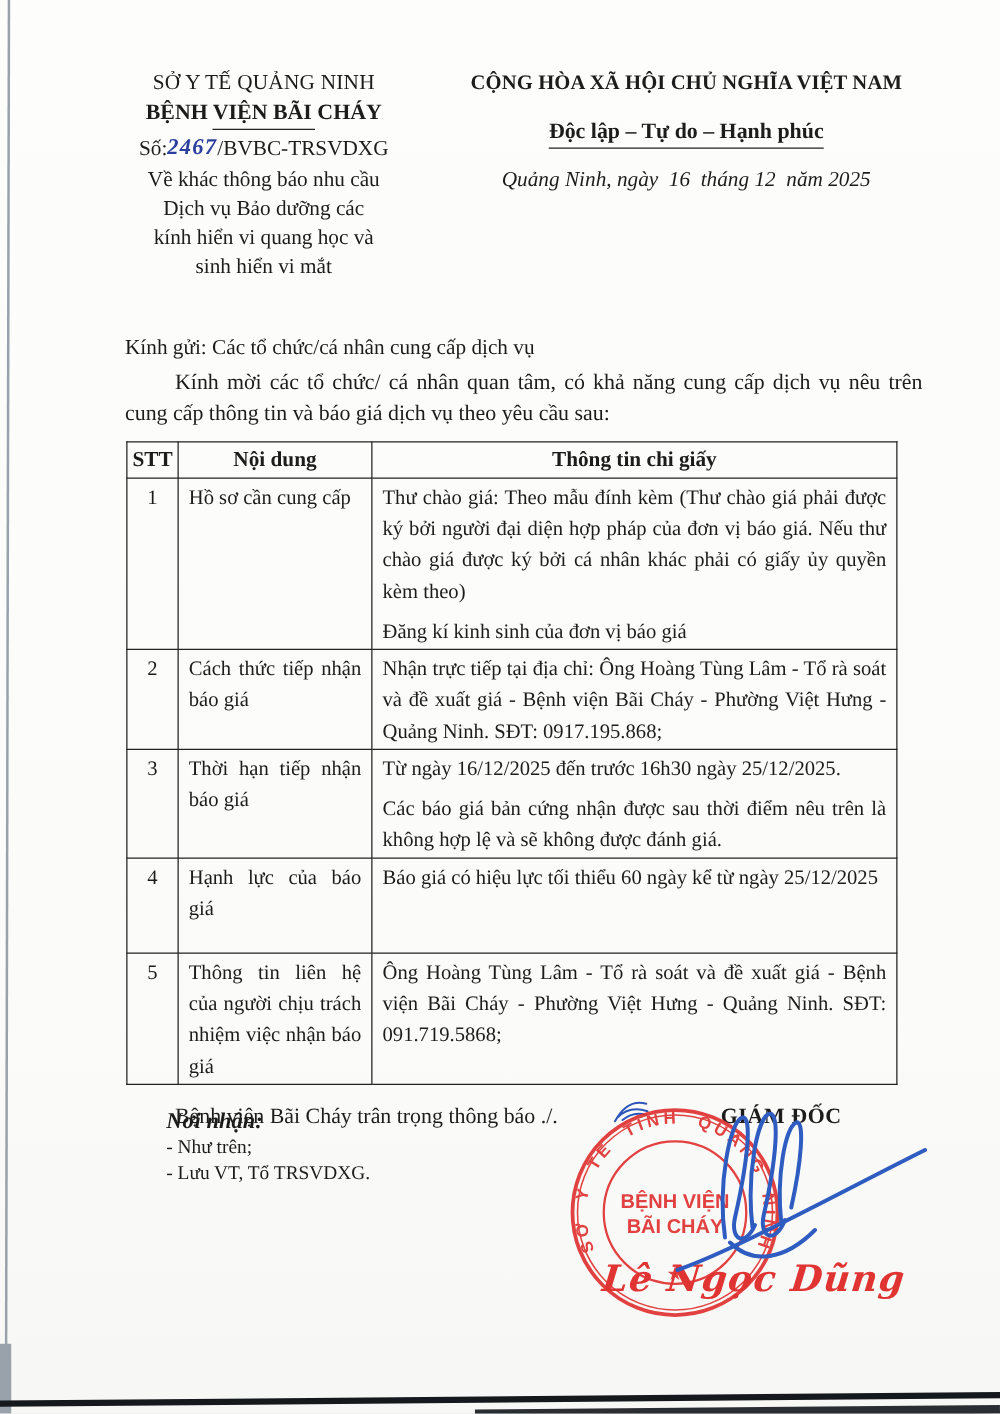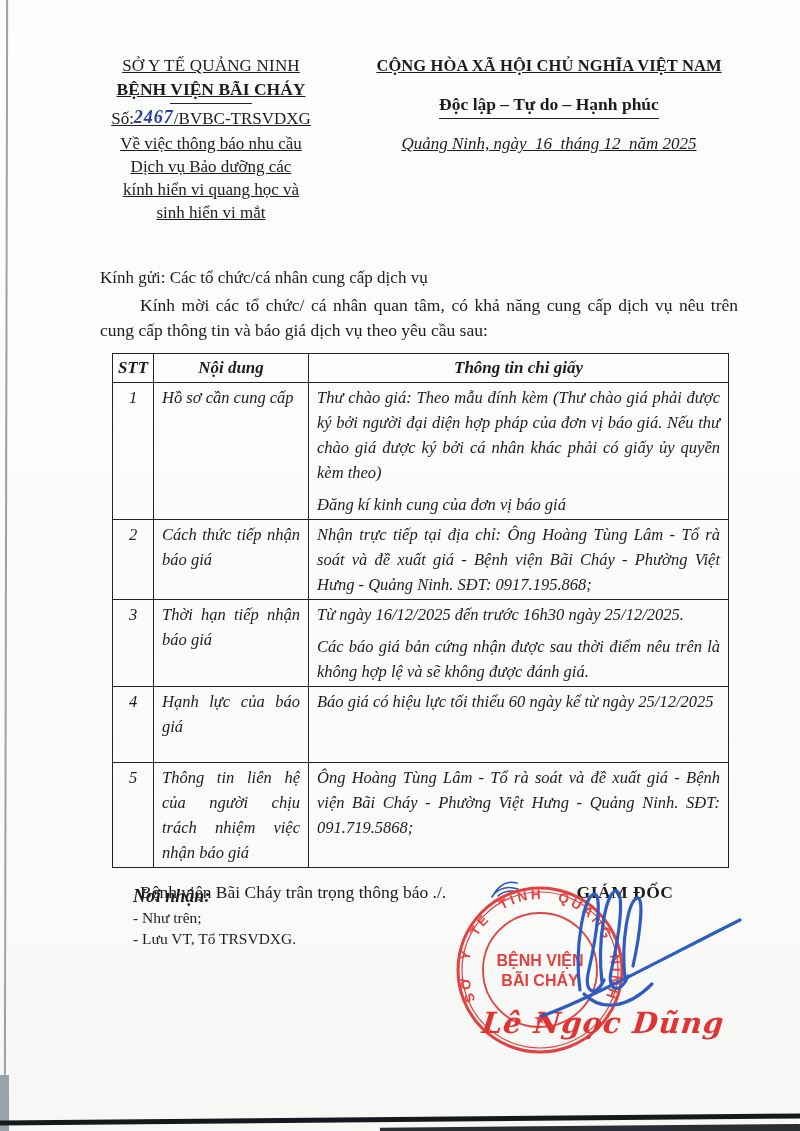--- a/index.html
+++ b/index.html
@@ -10,41 +10,41 @@
     font-family:"Liberation Serif","DejaVu Serif",serif;
     color:#1c1c1c;
   }
   
   .scan-left{position:absolute;left:5px;top:0;width:2px;height:1105px;background:#99a1aa;transform:rotate(0.12deg);}
   .scan-left-foot{position:absolute;left:0;top:1075px;width:9px;height:56px;background:#99a1aa;}
   .scan-bottom{position:absolute;left:-6px;bottom:9px;width:812px;height:5px;background:#15181c;transform:rotate(-0.5deg);}
   .scan-bottom2{position:absolute;right:0;bottom:0;width:420px;height:7px;background:#2a2d31;transform:rotate(-0.5deg);transform-origin:right bottom;}
 
   
-  .header{display:flex;padding:56px 58px 0 92px;text-decoration:underline;}
+  .header{display:flex;padding:56px 58px 0 92px;}
   .h-left{width:238px;text-align:center;flex-shrink:0;}
   .h-right{flex:1;text-align:center;margin-left:26px;}
   .org-parent{font-size:17px;letter-spacing:0.2px;}
   .org-name{font-size:17.5px;font-weight:bold;margin-top:3px;}
   .rule-short{width:82px;border-top:1.6px solid #222;margin:3px auto 4px auto;}
   .doc-number{font-size:17px;margin-top:2px;white-space:nowrap;}
   .hand-blue{color:#2b3f9e;font-style:italic;font-weight:bold;letter-spacing:1px;font-size:18px;position:relative;top:-1px;}
   .subject{font-size:17px;line-height:23px;margin-top:3px;}
   .motto1{font-size:16.5px;font-weight:bold;white-space:nowrap;letter-spacing:0.1px;}
   .motto2-wrap{margin-top:18px;}
   .motto2{display:inline-block;font-size:17.5px;font-weight:bold;border-bottom:1.7px solid #222;padding-bottom:3px;}
   .dateline{font-size:17px;font-style:italic;margin-top:15px;white-space:pre-wrap;}
 
   
   .bodytext{margin:0 62px 0 100px;}
   .salutation{font-size:17px;margin-top:44px;}
   .para{font-size:17.5px;line-height:25px;text-align:justify;text-indent:40px;margin-top:5px;}
 
   
-  table.main{border-collapse:collapse;margin:10px 0 0 12px;width:579px;table-layout:fixed;font-style:italic;}
+  table.main{border-collapse:collapse;margin:10px 0 0 1px;width:579px;table-layout:fixed;}
   table.main td,table.main th{border:1.6px solid #222;padding:2px 8px;vertical-align:top;font-size:16.5px;line-height:25px;}
   th.c-stt{width:36px;}
   th.c-nd{width:150px;}
   th.c-ct{width:415px;}
   table.main th{font-weight:bold;text-align:center;padding:2px 2px;font-size:17px;line-height:24px;}
   td.num{text-align:center;}
   td.num-mid{vertical-align:middle;}
   td.nd{text-align:justify;padding-top:8px;}
   td.ct{text-align:justify;padding-top:4px;}
   td.ct p, td.nd p{margin:0;}
@@ -76,21 +76,21 @@
   <div class="scan-bottom2"></div>
   <div class="scan-bottom"></div>
 
   <div class="header">
     <div class="h-left">
       <div class="org-parent">SỞ Y TẾ QUẢNG NINH</div>
       <div class="org-name">BỆNH VIỆN BÃI CHÁY</div>
       <div class="rule-short"></div>
       <div class="doc-number"><span>Số:</span><span class="hand-blue">2467</span><span>/BVBC-TRSVDXG</span></div>
       <div class="subject">
-        <div>Về việc thông báo nhu cầu</div>
+        <div>Về khác thông báo nhu cầu</div>
         <div>Dịch vụ Bảo dưỡng các</div>
         <div>kính hiển vi quang học và</div>
         <div>sinh hiển vi mắt</div>
       </div>
     </div>
     <div class="h-right">
       <div class="motto1">CỘNG HÒA XÃ HỘI CHỦ NGHĨA VIỆT NAM</div>
       <div class="motto2-wrap"><span class="motto2">Độc lập – Tự do – Hạnh phúc</span></div>
       <div class="dateline">Quảng Ninh, ngày  16  tháng 12  năm 2025</div>
     </div>
@@ -107,21 +107,21 @@
           <th class="c-nd">Nội dung</th>
           <th class="c-ct">Thông tin chi giấy</th>
         </tr>
       </thead>
       <tbody>
         <tr class="r1">
           <td class="num pt1">1</td>
           <td class="nd pt1">Hồ sơ cần cung cấp</td>
           <td class="ct">
             <p>Thư chào giá: Theo mẫu đính kèm (Thư chào giá phải được ký bởi người đại diện hợp pháp của đơn vị báo giá. Nếu thư chào giá được ký bởi cá nhân khác phải có giấy ủy quyền kèm theo)</p>
-            <p>Đăng kí kinh cung của đơn vị báo giá</p>
+            <p>Đăng kí kinh sinh của đơn vị báo giá</p>
           </td>
         </tr>
         <tr class="r2">
           <td class="num pt2">2</td>
           <td class="nd">Cách thức tiếp nhận báo giá</td>
           <td class="ct">
             <p>Nhận trực tiếp tại địa chỉ: Ông Hoàng Tùng Lâm - Tổ rà soát và đề xuất giá - Bệnh viện Bãi Cháy - Phường Việt Hưng - Quảng Ninh. SĐT: 0917.195.868;</p>
 
           </td>
         </tr>

